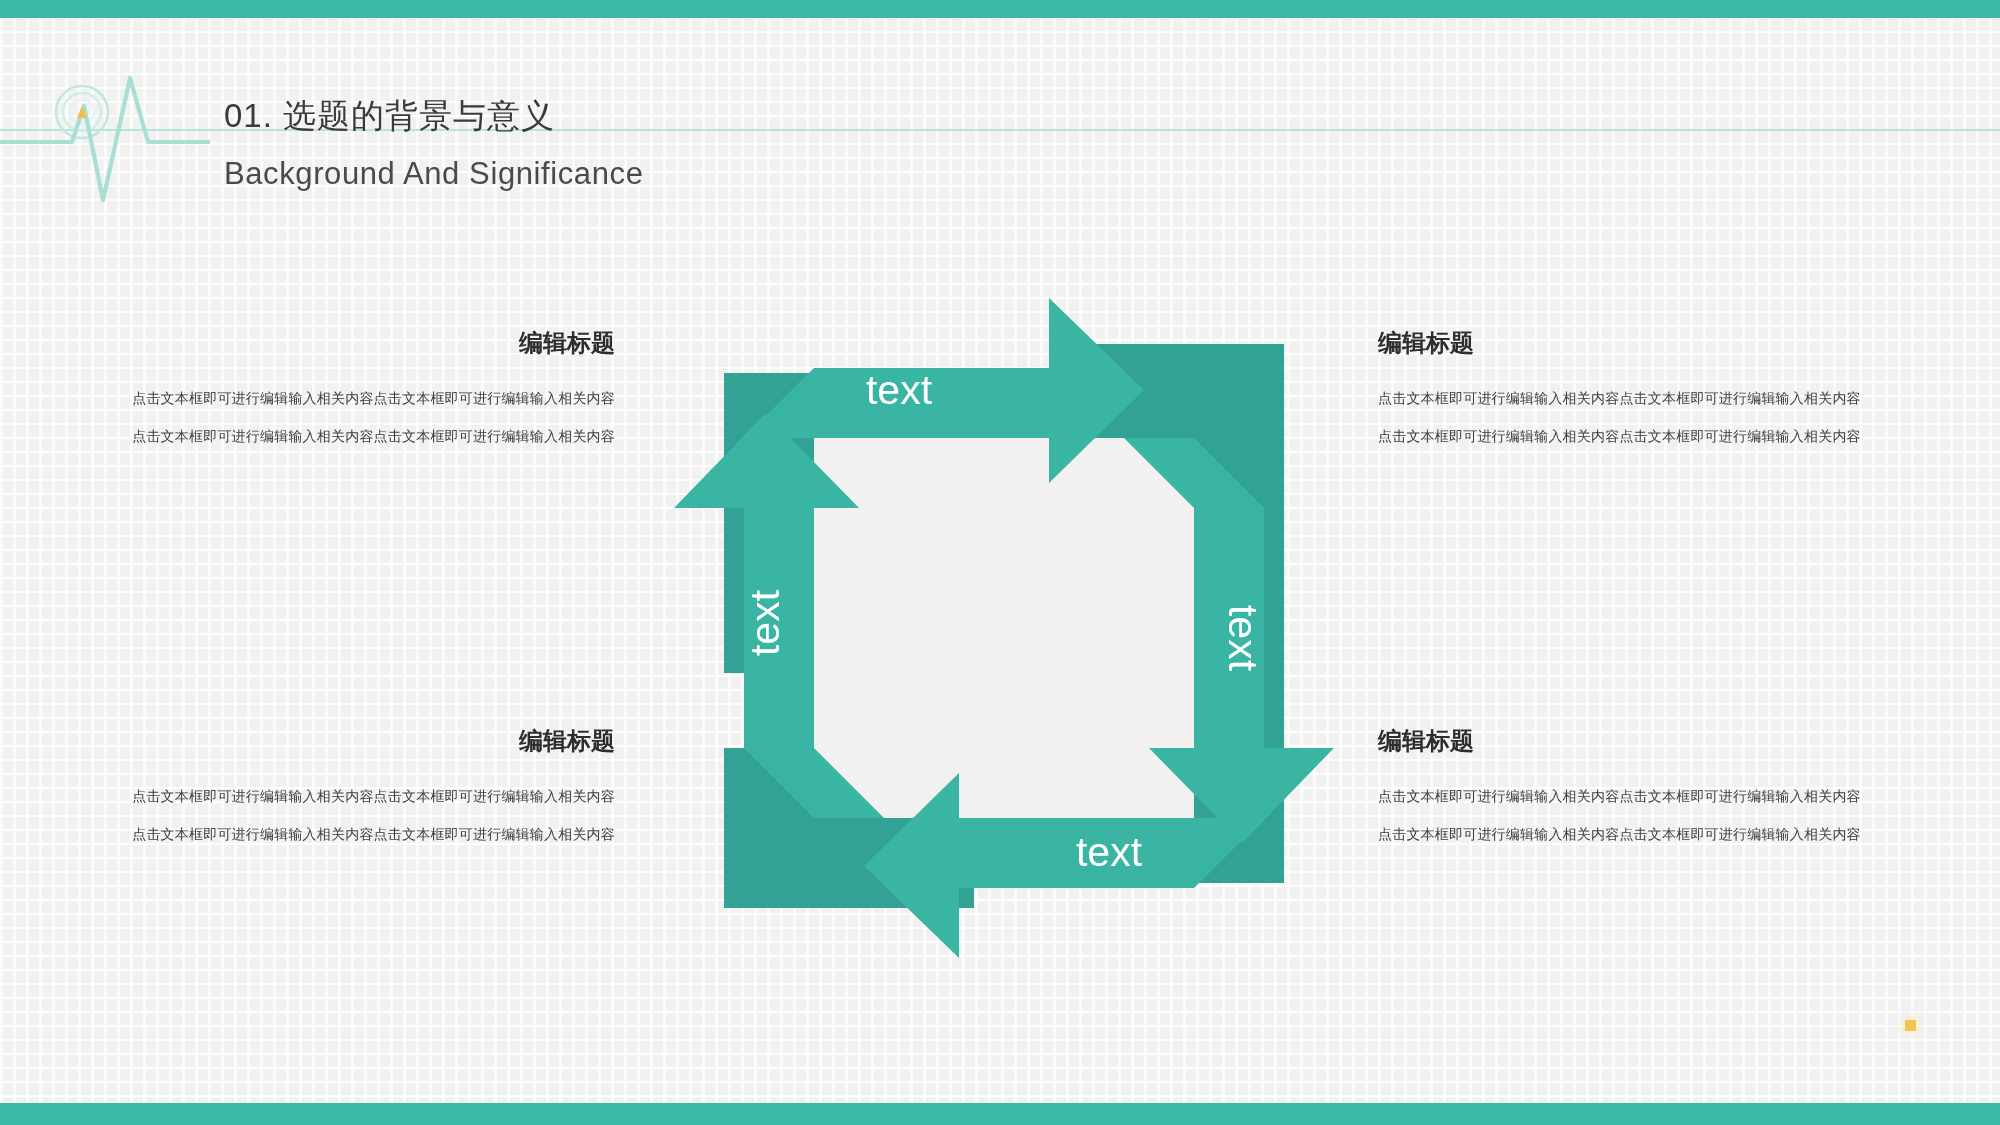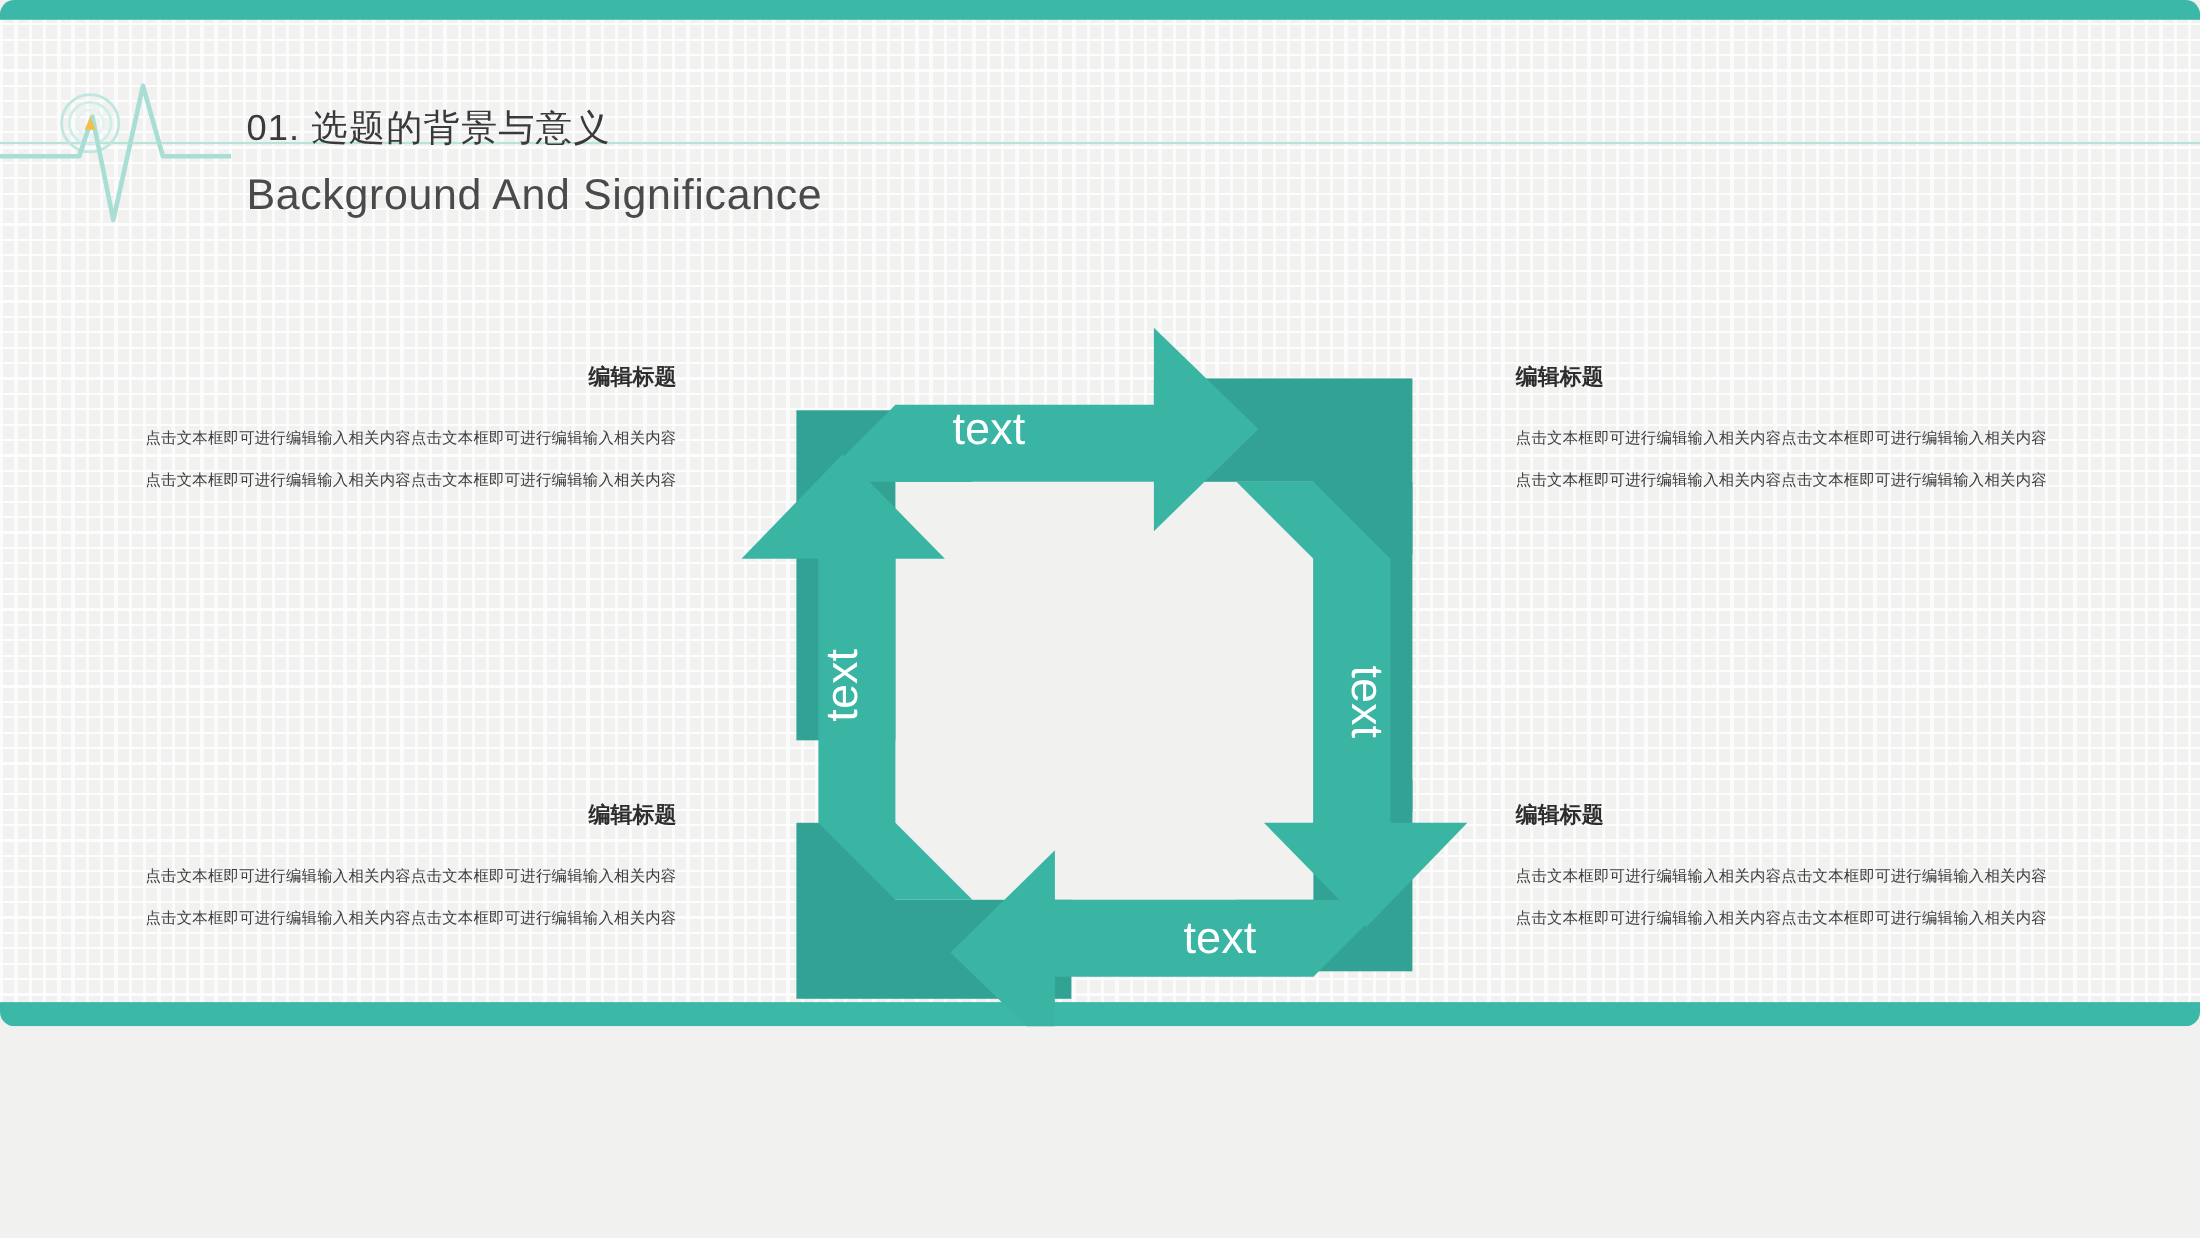--- a/index.html
+++ b/index.html
@@ -6,27 +6,26 @@
   html,body{margin:0;padding:0;}
   body{
     width:2000px;height:1125px;
     font-family:"Liberation Sans","DejaVu Sans",sans-serif;
     background:#f1f1f0;
     overflow:hidden;
     position:relative;
   }
   #slide{
     position:absolute;inset:0;
-    width:2000px;height:933px;
+    width:2000px;height:1125px;
     background-color:#f1f1f0;
     background-image:
       repeating-linear-gradient(0deg, rgba(255,255,255,0.85) 0px, rgba(255,255,255,0.85) 2px, rgba(0,0,0,0) 2px, rgba(0,0,0,0) 14px),
       repeating-linear-gradient(90deg, rgba(255,255,255,0.75) 0px, rgba(255,255,255,0.75) 3px, rgba(0,0,0,0) 3px, rgba(0,0,0,0) 13px);
     overflow:hidden;
-    border-radius:13px;
   }
 
   
   .bar-top{
     position:absolute;left:0;top:0;width:2000px;height:18px;
     background:#3cb8a8;
   }
   .bar-bottom{
     position:absolute;left:0;bottom:0;width:2000px;height:22px;
     background:#3cb8a8;
@@ -41,28 +40,28 @@
     position:absolute;left:0px;top:60px;width:210px;height:145px;
   }
   .header-text{
     position:absolute;left:224px;top:96px;
   }
   .header-title{
     font-size:33px;color:#3a3a3a;letter-spacing:1px;
     line-height:40px;white-space:nowrap;font-weight:400;
   }
   .header-sub{
-    font-size:39px;color:#4a4a4a;letter-spacing:.6px;
+    font-size:31px;color:#4a4a4a;letter-spacing:.6px;
     margin-top:20px;white-space:nowrap;font-weight:400;
   }
 
   
   .tblock{position:absolute;width:485px;}
   .tblock .ttitle{
-    font-size:20px;color:#2d2d2d;font-weight:700;
+    font-size:24px;color:#2d2d2d;font-weight:700;
     line-height:36px;margin-bottom:19px;
   }
   .tblock .tbody{
     font-size:14px;color:#3c3c3c;line-height:37.5px;
     letter-spacing:.2px;
   }
   .tb-left{text-align:right;}
   .tb-right{text-align:left;}
 
   #block-tl{left:130px;top:325px;}

